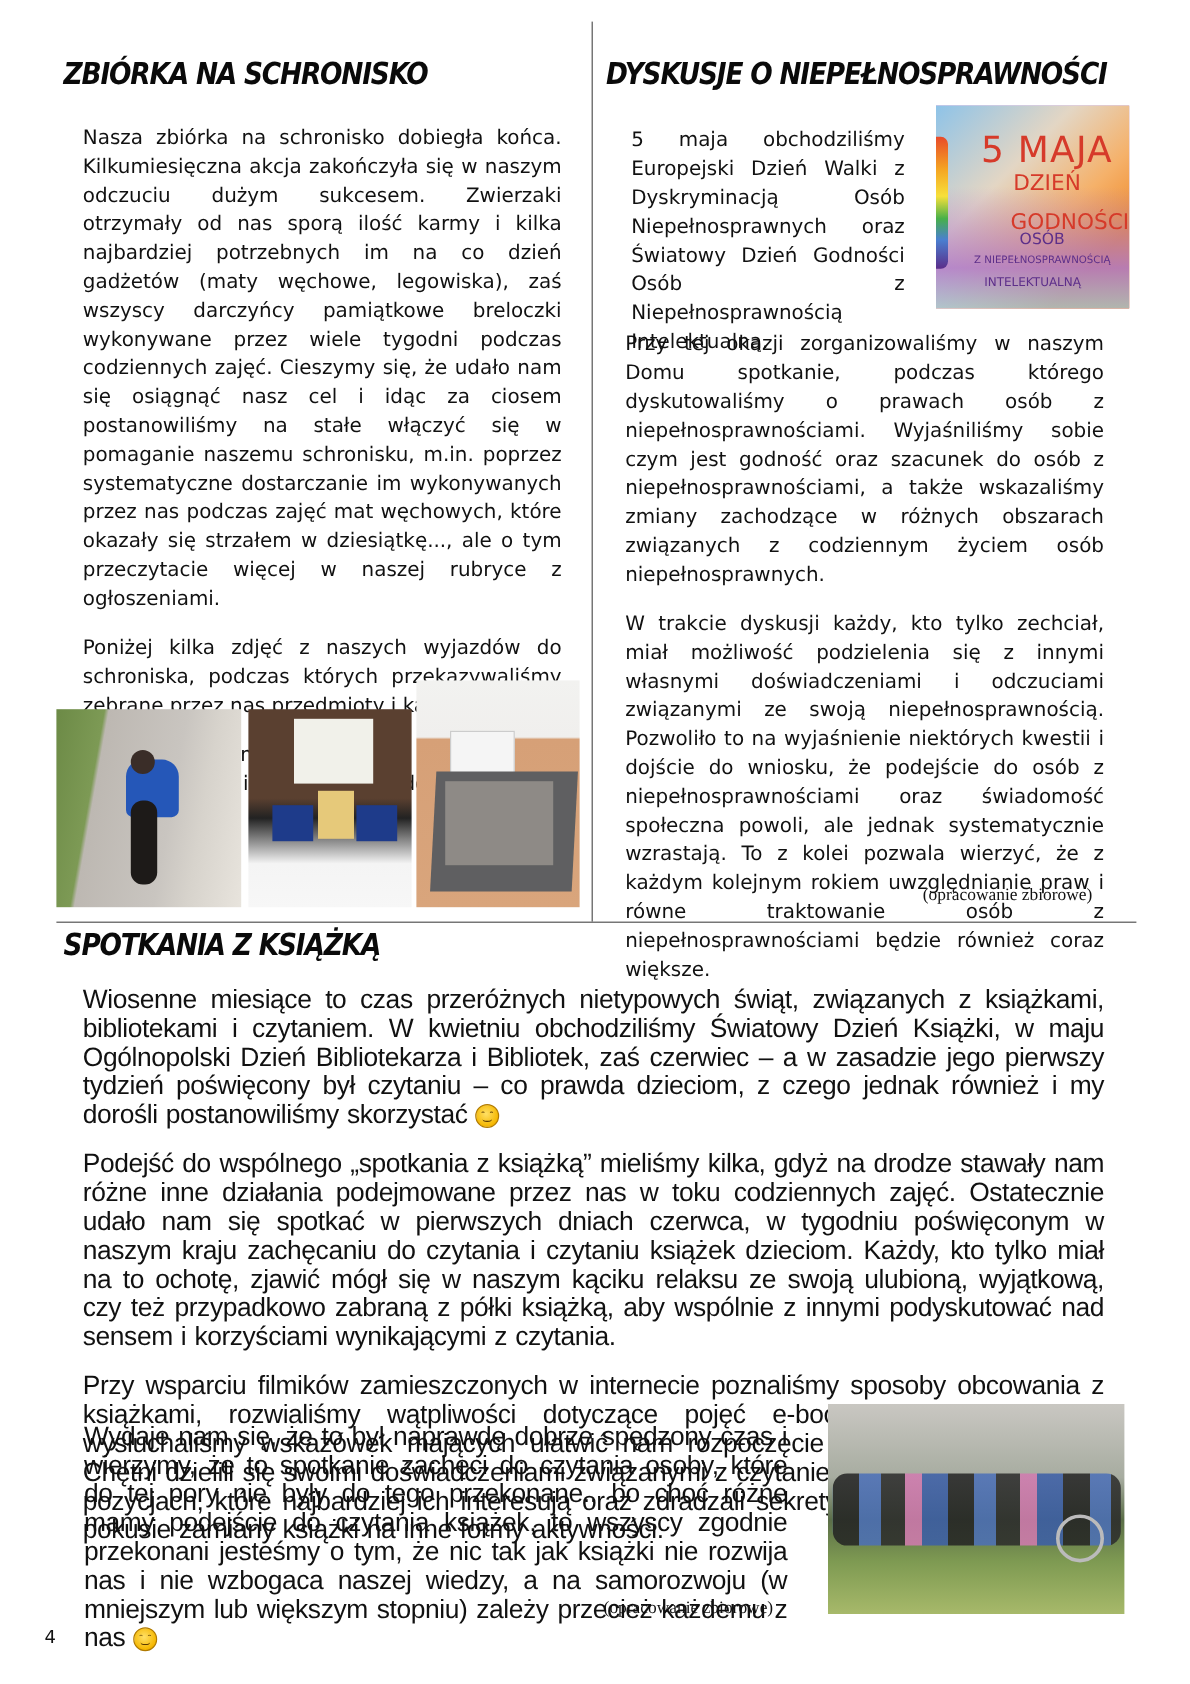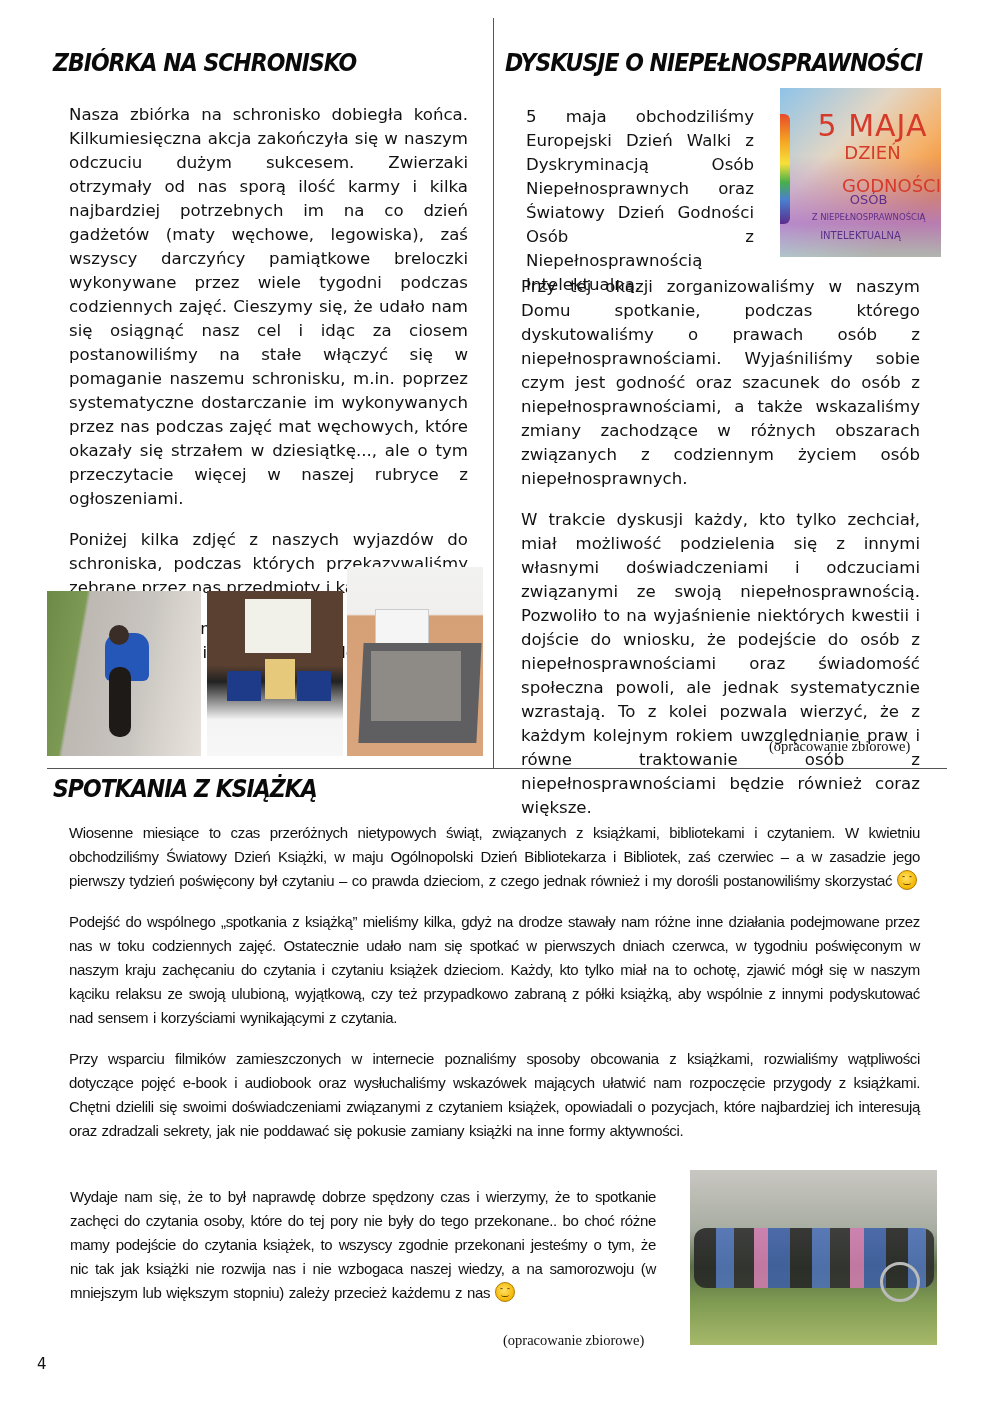--- a/index.html
+++ b/index.html
@@ -3,21 +3,21 @@
 <meta charset="utf-8">
 <style>
   html, body { margin: 0; padding: 0; background: #ffffff; }
   body { width: 992px; height: 1403px; position: relative; overflow: hidden;
          font-family: "DejaVu Sans", sans-serif; color: #111; }
   .heading { position: absolute; font-family: "DejaVu Sans", sans-serif; font-weight: bold;
              font-style: italic; font-size: 22px; letter-spacing: -1px; text-transform: uppercase;
              transform: scaleY(1.15); transform-origin: left top; color: #0a0a0a; margin: 0; }
   .col { position: absolute; font-size: 16.6px; line-height: 24px; text-align: justify; }
   .col p { margin: 17px; }
-  .narrow { font-family: "Liberation Sans", sans-serif; font-size: 15px; letter-spacing: -0.35px; word-spacing: 1px; }
+  .narrow { font-family: "Liberation Sans", sans-serif; font-size: 22px; letter-spacing: -0.35px; word-spacing: 1px; }
   .credit { font-family: "Liberation Serif", serif; font-size: 14.5px; }
   .emoji { display: inline-block; width: 20px; height: 20px; border-radius: 50%;
            background: radial-gradient(circle at 45% 40%, #ffe066, #f5b700 70%, #d69600);
            border: 1px solid #b07a00; vertical-align: -4px; position: relative; box-sizing: border-box; }
   .emoji::before { content: ""; position: absolute; left: 4px; top: 5px; width: 3px; height: 2px;
                    border-top: 1.5px solid #5a3a00; border-radius: 50% 50% 0 0; }
   .emoji::after { content: ""; position: absolute; left: 5px; top: 9px; width: 8px; height: 4px;
                   border-bottom: 1.5px solid #5a3a00; border-radius: 0 0 50% 50%; }
   .emoji .eye2 { position: absolute; right: 4px; top: 5px; width: 3px; height: 2px;
                  border-top: 1.5px solid #5a3a00; border-radius: 50% 50% 0 0; }

